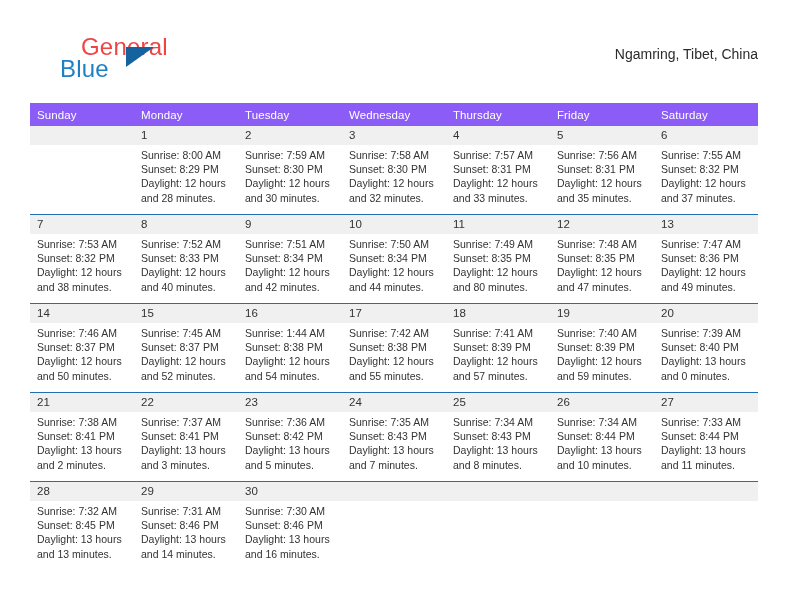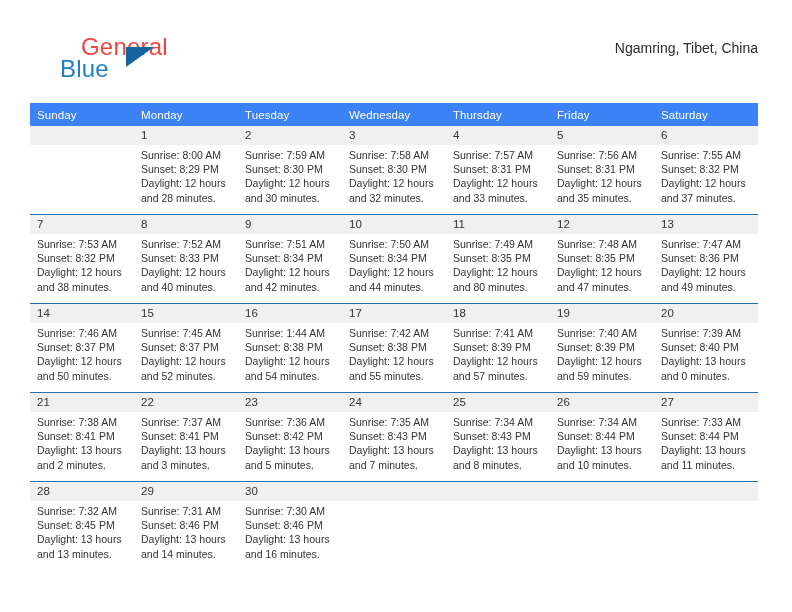--- a/index.html
+++ b/index.html
@@ -76,37 +76,37 @@
     color: #222222;
     line-height: 30px;
     font-weight: normal;
     margin: 0;
     white-space: nowrap;
   }
   .cal-subtitle {
     font-size: 14px;
     color: #2b2b2b;
     line-height: 20px;
-    margin-top: 6px;
+    margin-top: 12px;
     white-space: nowrap;
   }
 
   
   .cal {
     position: absolute;
     left: 30px;
     top: 103px;
     width: 728px;
     border-collapse: collapse;
     table-layout: fixed;
   }
   .cal col { width: 104px; }
 
   .cal thead th {
-    background: #3b82f6;
+    background: #8b5cf6;
     color: #ffffff;
     font-size: 11.5px;
     font-weight: normal;
     text-align: left;
     padding: 5px 0 5px 7px;
     height: 13px;
     letter-spacing: 0.1px;
   }
 
   .cal tbody tr.week {

